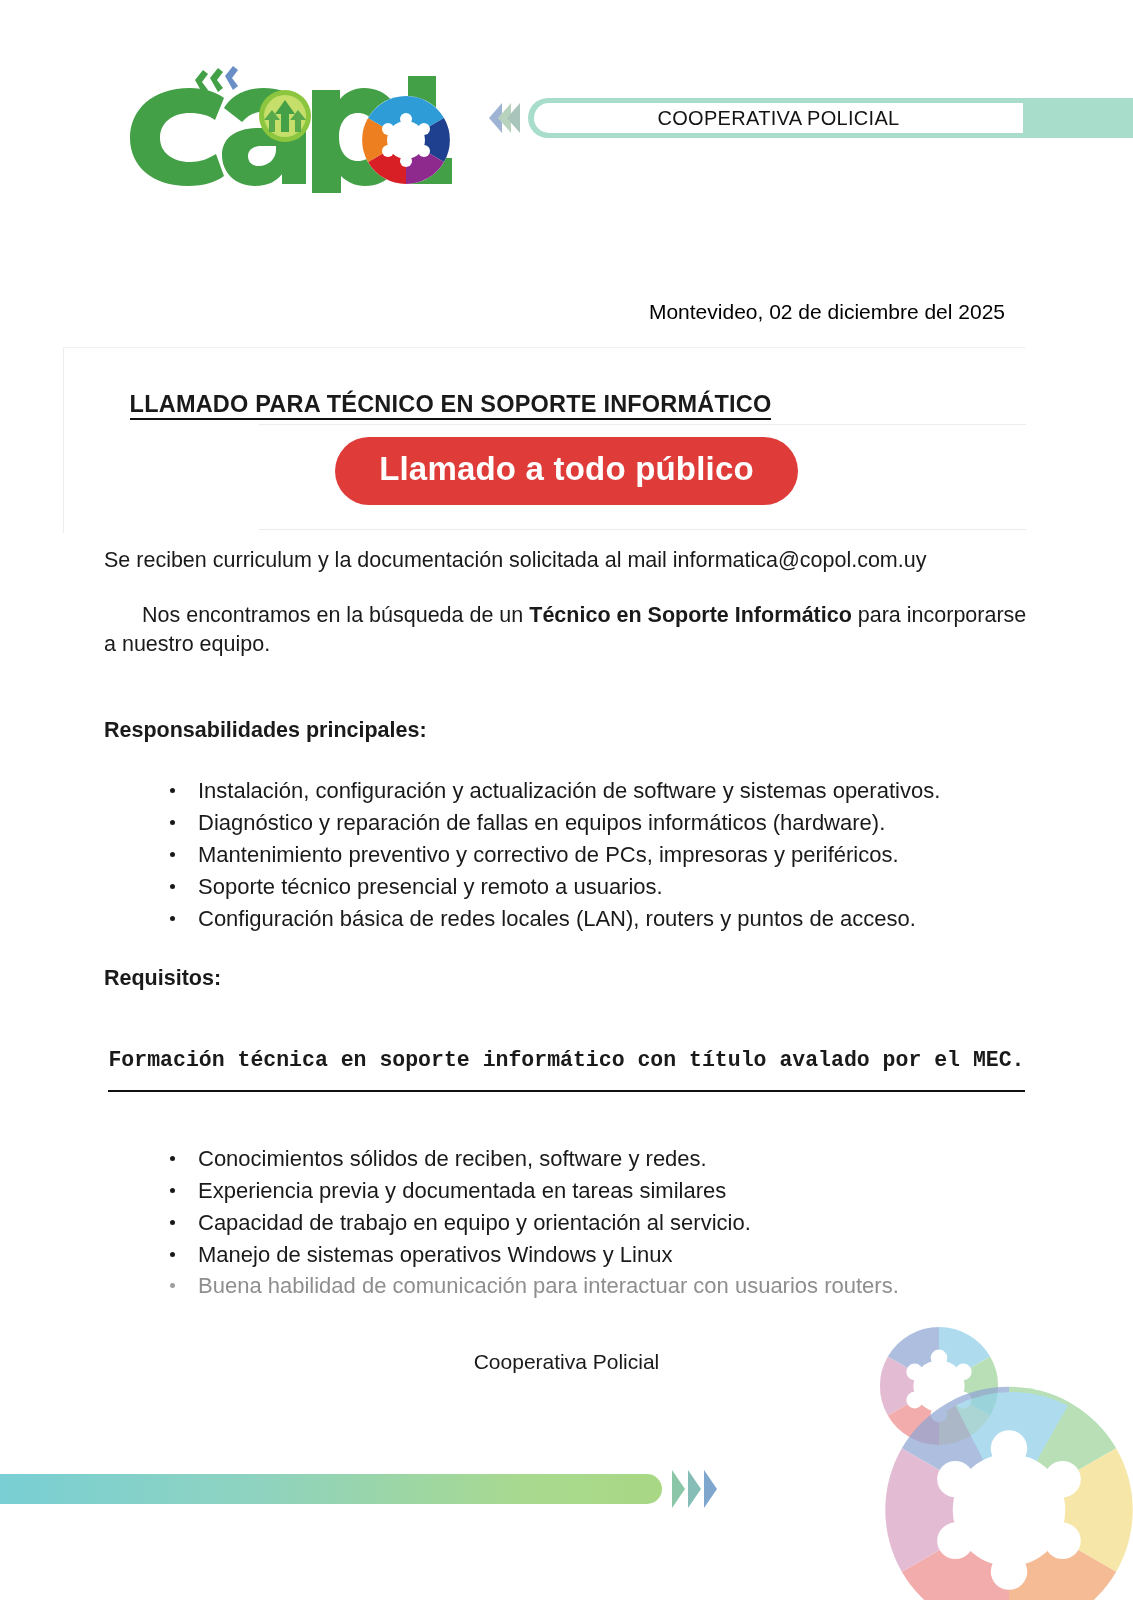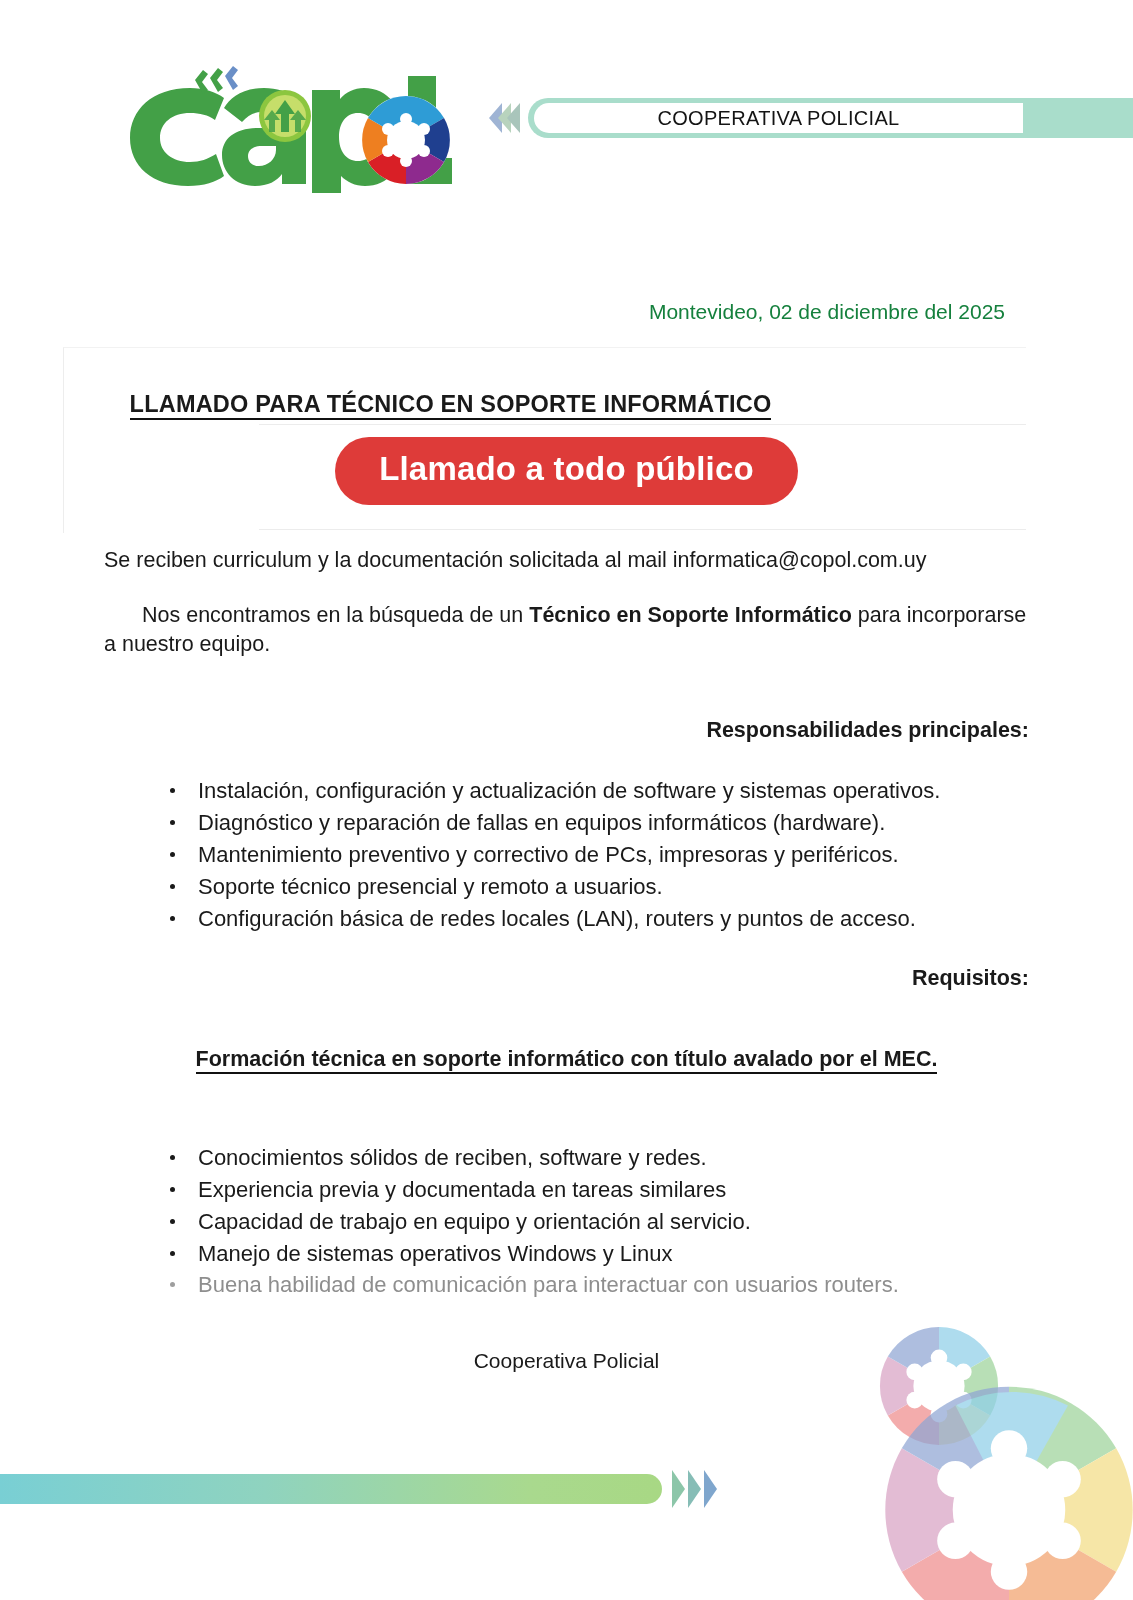--- a/index.html
+++ b/index.html
@@ -87,21 +87,21 @@
     color: #141414;
     white-space: nowrap;
   }
 
   
   .date-line {
     position: absolute;
     right: 128px;
     top: 300px;
     font-size: 21px;
-    color: #15803d;
+    color: #000000;
   }
 
   
   .title-frame {
     position: absolute;
     left: 63px;
     top: 347px;
     width: 962px;
     height: 185px;
     border-left: 1px solid #ededed;
@@ -162,21 +162,21 @@
     font-size: 21.5px;
     line-height: 1.36;
   }
   .para {
     margin: 0 0 10px 0;
   }
   .para.indent { text-indent: 38px; }
   .para b { font-weight: bold; }
 
   .section-head {
-    text-align: right;
+    text-align: left;
     font-weight: bold;
     font-size: 21.5px;
     margin: 0;
   }
   .spacer-lg { height: 46px; }
   .spacer-md { height: 30px; }
   .spacer-sm { height: 16px; }
 
   ul.bullets {
     margin: 0;
@@ -202,21 +202,22 @@
   ul.bullets li.faded { color: #8e8e8e; }
   ul.bullets li.faded::before { background: #9e9e9e; }
 
   .mec-line {
     text-align: center;
     font-weight: bold;
     font-size: 21.5px;
   }
   .mec-line span {
     border-bottom: 2.5px solid #111;
-    padding-bottom: 1px;
+    padding-bottom: 18px;
+    font-family: Liberation Mono, monospace;
   }
 
   .signature {
     text-align: center;
     font-size: 21px;
     margin: 0;
   }
 
   
   .footer-bar {

